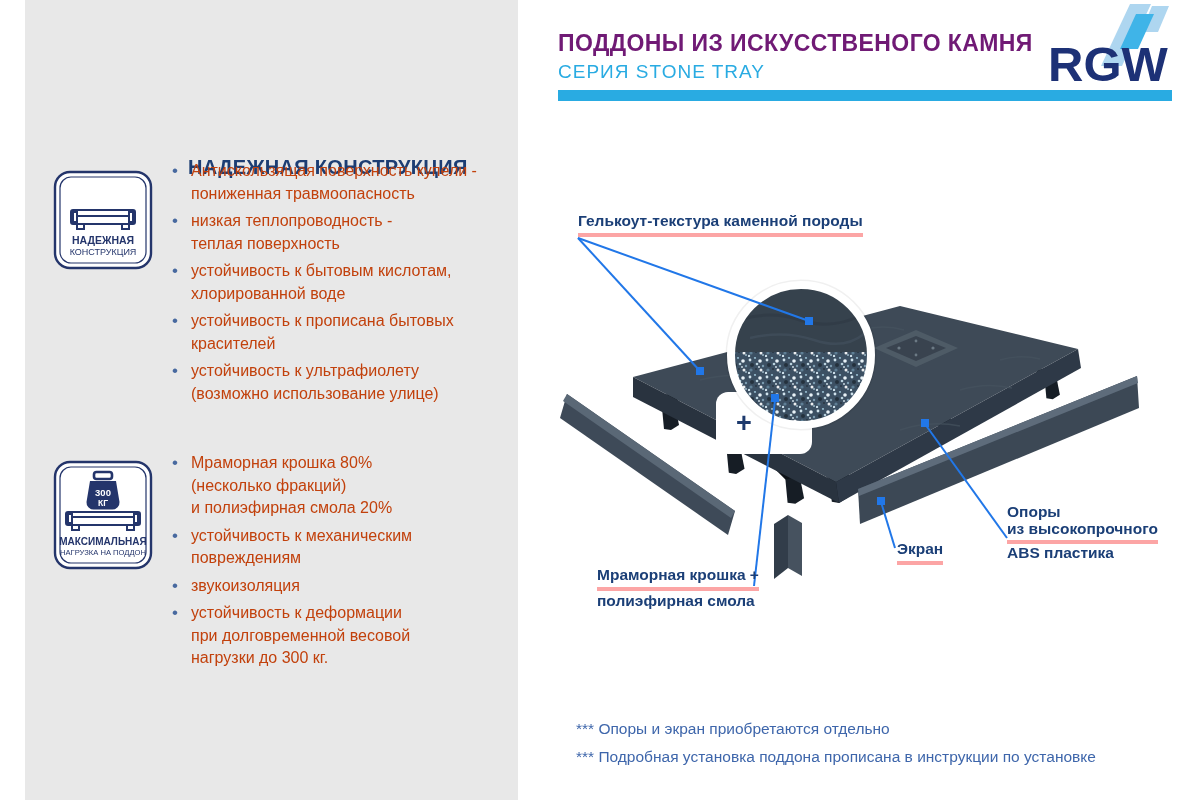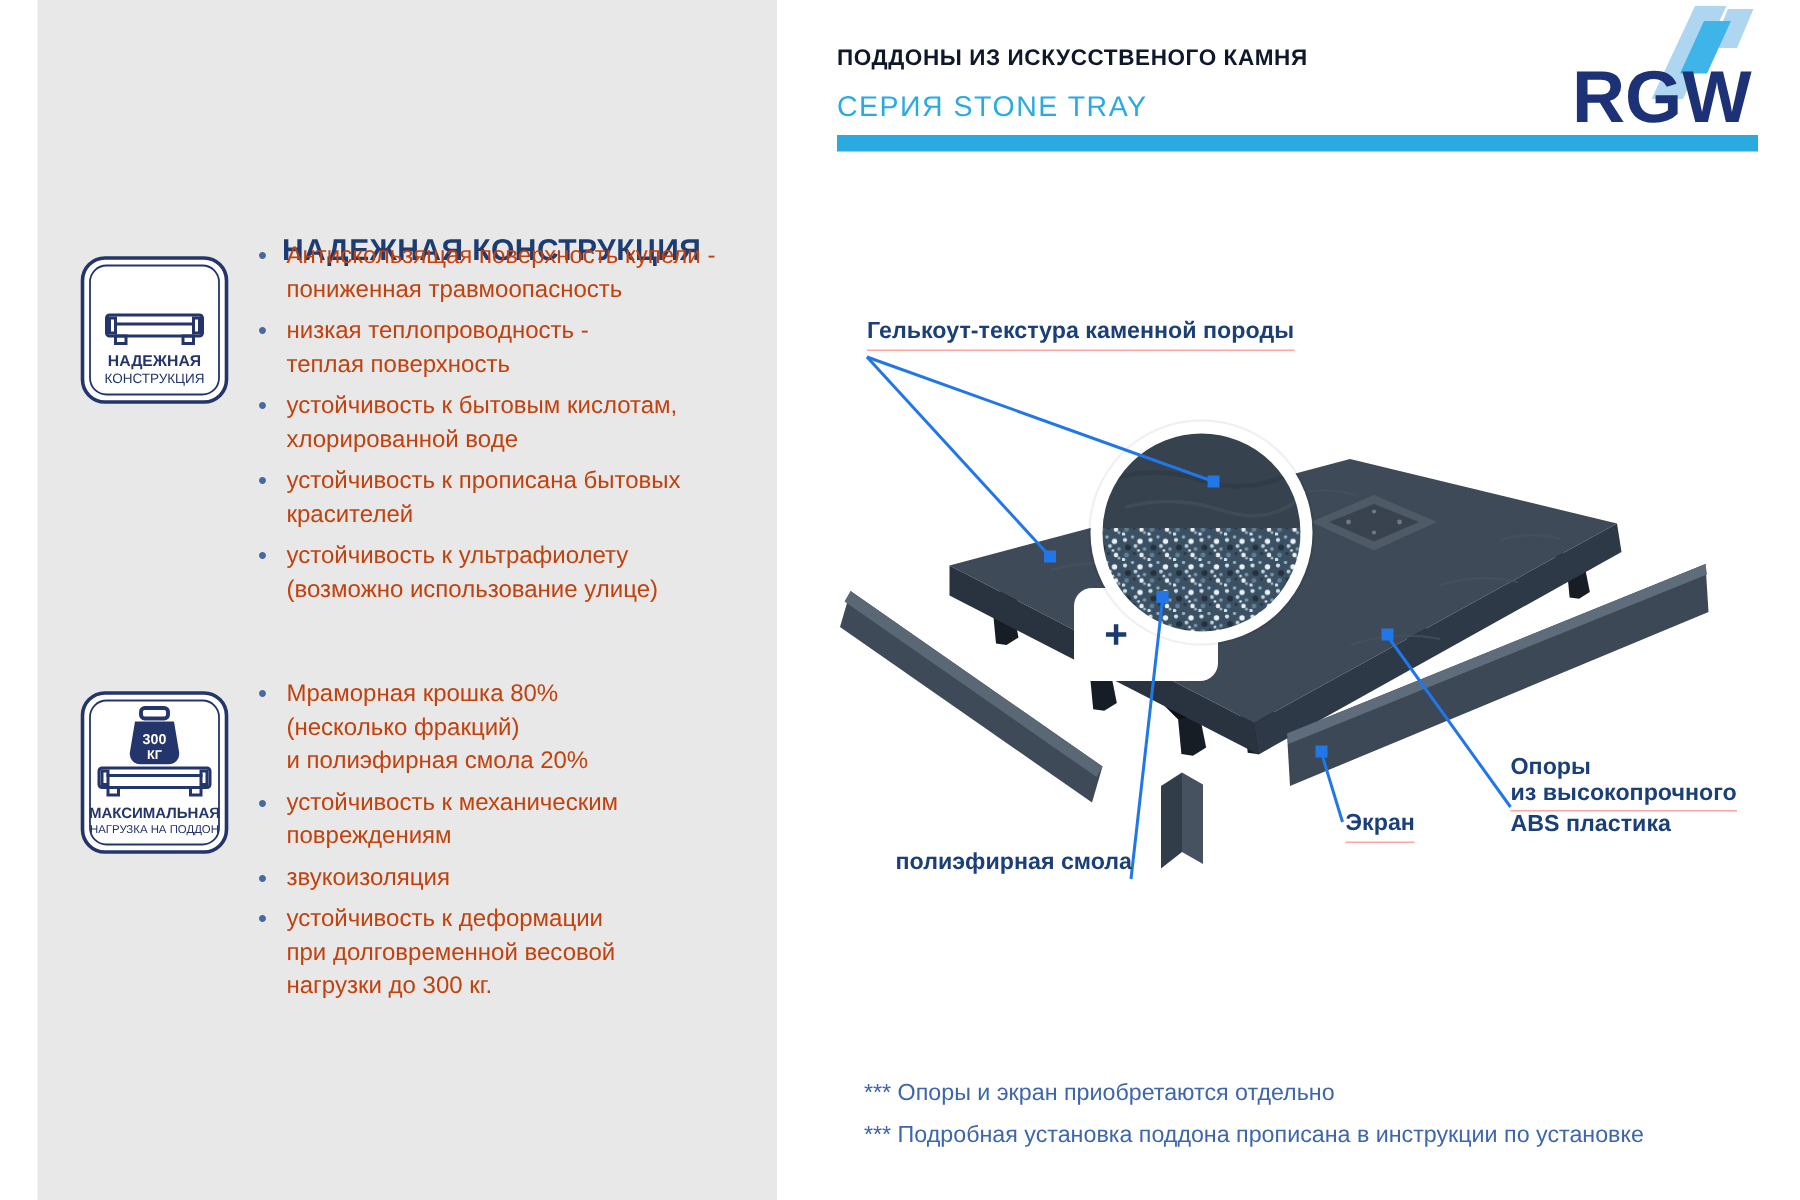--- a/index.html
+++ b/index.html
@@ -4,38 +4,38 @@
 <style>
   html,body{margin:0;padding:0;}
   body{width:1200px;height:800px;position:relative;overflow:hidden;background:#fff;
        font-family:"Liberation Sans",sans-serif;}
   .abs{position:absolute;}
 
   
   #grey-panel{left:25px;top:0;width:493px;height:800px;background:#e8e8e8;}
 
   
-  #main-title{left:558px;top:30px;font-size:15px;font-weight:700;color:#0f172a;letter-spacing:.4px;}
+  #main-title{left:558px;top:30px;font-size:23px;font-weight:700;color:#701a75;letter-spacing:.4px;}
   #sub-title{left:558px;top:61px;font-size:19px;font-weight:400;color:#29abe2;letter-spacing:1px;}
   #header-bar{left:558px;top:90px;width:614px;height:11px;background:#29abe2;}
   #logo{left:1048px;top:4px;width:140px;height:92px;}
 
   
   #left-heading{left:188px;top:120px;font-size:20px;font-weight:700;color:#1c3d73;letter-spacing:.3px;margin-top:36px;}
   ul.features{margin:0;padding:0;list-style:none;color:#c2410c;font-size:16px;line-height:22.5px;}
   ul.features li{position:relative;padding-left:19px;margin-bottom:5px;white-space:pre-line;}
   ul.features li::before{content:"•";position:absolute;left:0;top:0;color:#48699f;font-size:17px;}
   #feature-list-1{left:172px;top:160px;width:340px;}
   #feature-list-2{left:172px;top:452px;width:340px;}
   #icon-construction{left:53px;top:170px;width:100px;height:100px;}
   #icon-maxload{left:53px;top:460px;width:100px;height:110px;}
 
   
   .callout{color:#1b3f77;font-weight:700;font-size:15.5px;line-height:18px;}
-  .u{border-bottom:1px solid #fca5a5;padding-bottom:3px;display:inline-block;}
+  .u{border-bottom:4px solid #fca5a5;padding-bottom:3px;display:inline-block;}
   #lbl-gelcoat{left:578px;top:212px;}
   #lbl-marble{left:597px;top:565px;line-height:19px;}
   #lbl-screen{left:897px;top:540px;}
   #lbl-supports{left:1007px;top:503px;line-height:17px;}
   .callout span{display:inline-block;}
   .callout .row{display:block;}
 
   
   .footnote{left:576px;color:#3e66ab;font-size:15.5px;}
   #footnote-1{top:720px;}
@@ -216,20 +216,21 @@
     <rect x="771" y="394" width="8" height="8"></rect>
     <rect x="877" y="497" width="8" height="8"></rect>
     <rect x="921" y="419" width="8" height="8"></rect>
   </g>
 </svg>
 
 <div class="abs callout" id="lbl-gelcoat">
   <span class="u">Гелькоут-текстура каменной породы</span>
 </div>
 <div class="abs callout" id="lbl-marble">
+  <span class="row"><span class="u">Мраморная крошка +</span></span>
   <span class="row">полиэфирная смола</span>
 </div>
 <div class="abs callout" id="lbl-screen">
   <span class="u">Экран</span>
 </div>
 <div class="abs callout" id="lbl-supports">
   <span class="row">Опоры</span>
   <span class="row"><span class="u">из высокопрочного</span></span>
   <span class="row">ABS пластика</span>
 </div>

